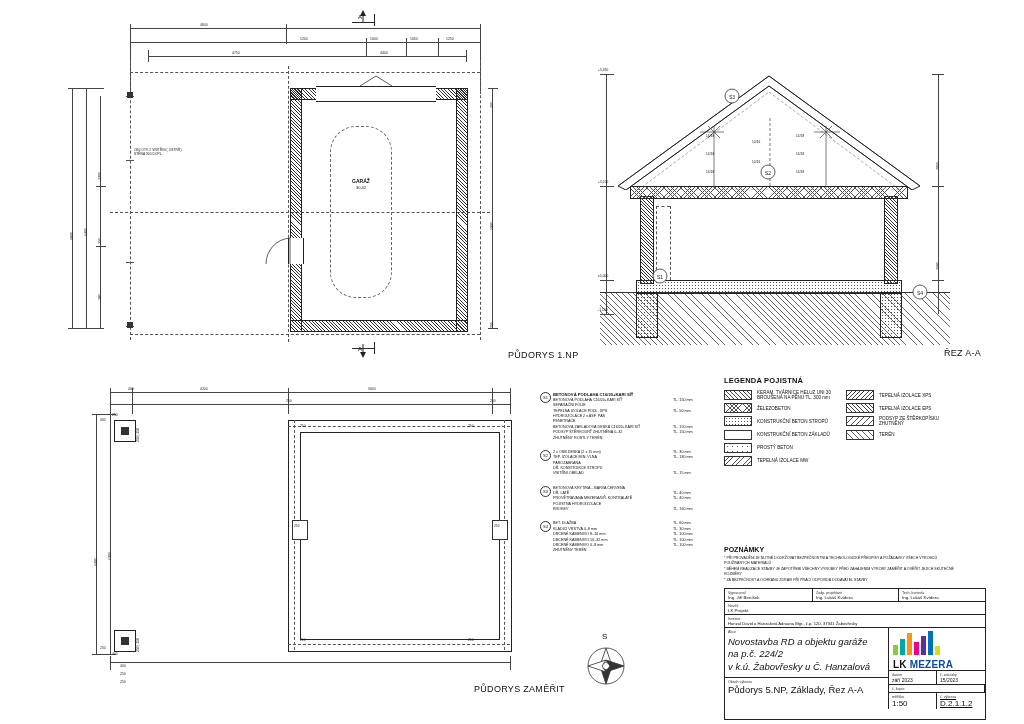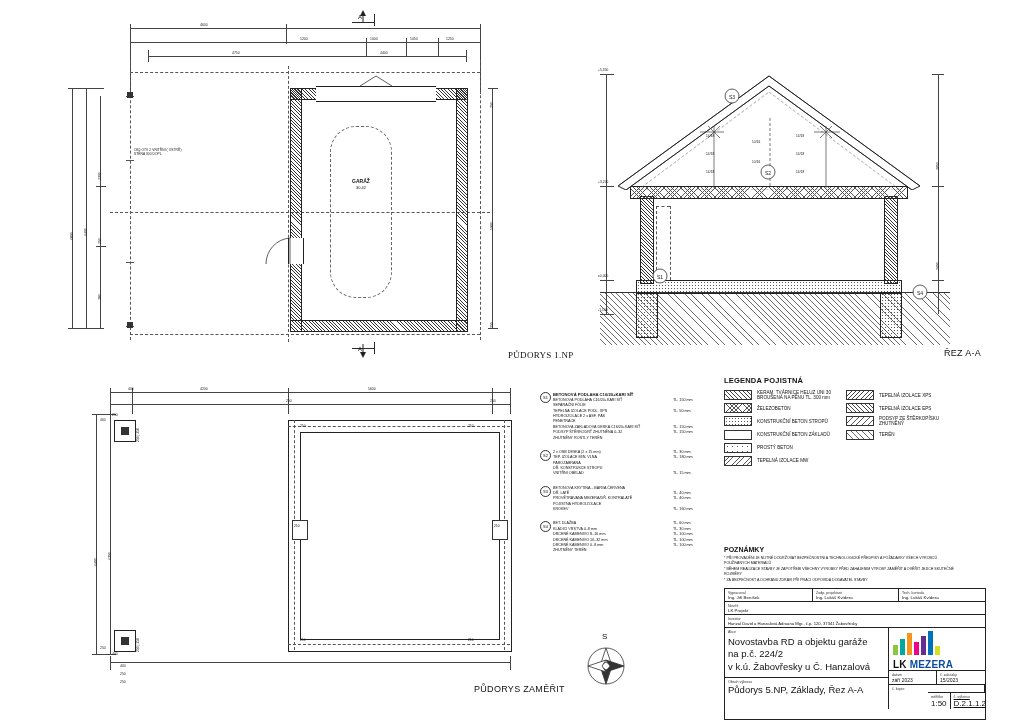--- a/index.html
+++ b/index.html
@@ -198,21 +198,21 @@
     <div style="position:absolute;left:127px;top:322px;width:6px;height:6px;background:#333;"></div>
 
     <div class="ln h1px" style="left:352px;top:348px;width:22px;"></div>
     <div class="ln v1px" style="left:374px;top:342px;height:12px;"></div>
     <svg style="position:absolute;left:356px;top:344px" width="14" height="14">
       <path d="M7 0 L7 10" stroke="#222" stroke-width="1" fill="none"></path>
       <path d="M7 14 L4 8 L10 8 Z" fill="#222"></path>
     </svg>
     <div style="position:absolute;left:358px;top:346px;font-size:6px;">A</div>
 
-    <div class="plantitle" style="left:508px;top:350px;font-family:Liberation Serif, serif;">PŮDORYS 1.NP</div>
+    <div class="plantitle" style="left:508px;top:350px;">PŮDORYS 1.NP</div>
   </div>
 
   <div>
 
     <div class="terrain" style="position:absolute;left:600px;top:292px;width:350px;height:52px;border-top:1px solid #333;"></div>
 
     <div class="dotfill" style="position:absolute;left:636px;top:292px;width:20px;height:44px;border:0.8px solid #222;"></div>
     <div class="dotfill" style="position:absolute;left:880px;top:292px;width:20px;height:44px;border:0.8px solid #222;"></div>
     <div class="dotfill" style="position:absolute;left:636px;top:280px;width:264px;height:12px;border:0.8px solid #222;"></div>
 
@@ -569,21 +569,21 @@
     <div class="row">
       <div class="cell" style="width:260px;border-right:none;">
         <div class="lbl">Investor</div>
         <div style="font-size:4.2px">Hanzal David a Hanzalová Adruana Mgr., č.p. 120, 37341 Žabovřesky</div>
       </div>
     </div>
 
     <div class="row" style="border-bottom:none;">
       <div class="cell" style="width:164px;border-right:1px solid #222;">
         <div class="lbl">Akce</div>
-        <div class="tb-main" style="padding:2px 0 0 0;">
+        <div class="tb-main" style="padding:2px 0 0 0;font-style:italic;">
           <div>Novostavba RD a objektu garáže</div>
           <div>na p.č. 224/2</div>
           <div>v k.ú. Žabovřesky u Č. Hanzalová</div>
         </div>
         <div style="border-top:1px solid #222;margin:3px -3px 0 -3px;padding:2px 3px 0 3px;">
           <div class="lbl">Obsah výkresu</div>
           <div style="font-size:9.5px;">Půdorys 5.NP, Základy, Řez A-A</div>
         </div>
       </div>
 
@@ -610,21 +610,21 @@
             <div style="font-size:5px">září 2023</div>
           </div>
           <div class="cell" style="width:48px;">
             <div class="lbl">č. zakázky</div>
             <div style="font-size:5px">15/2023</div>
           </div>
         </div>
         <div style="border-top:1px solid #222;" class="cell">
           <div class="lbl">č. kopie</div>
         </div>
-        <div style="border-top:1px solid #222;display:flex;margin-left:39px;">
+        <div style="border-top:1px solid #222;display:flex;">
           <div class="cell" style="width:48px;border-right:1px solid #222;">
             <div class="lbl">měřítko</div>
             <div style="font-size:8px">1:50</div>
           </div>
           <div class="cell" style="width:48px;text-decoration:underline;">
             <div class="lbl">č. výkresu</div>
             <div style="font-size:8px">D.2.1.1.2</div>
           </div>
         </div>
       </div>

